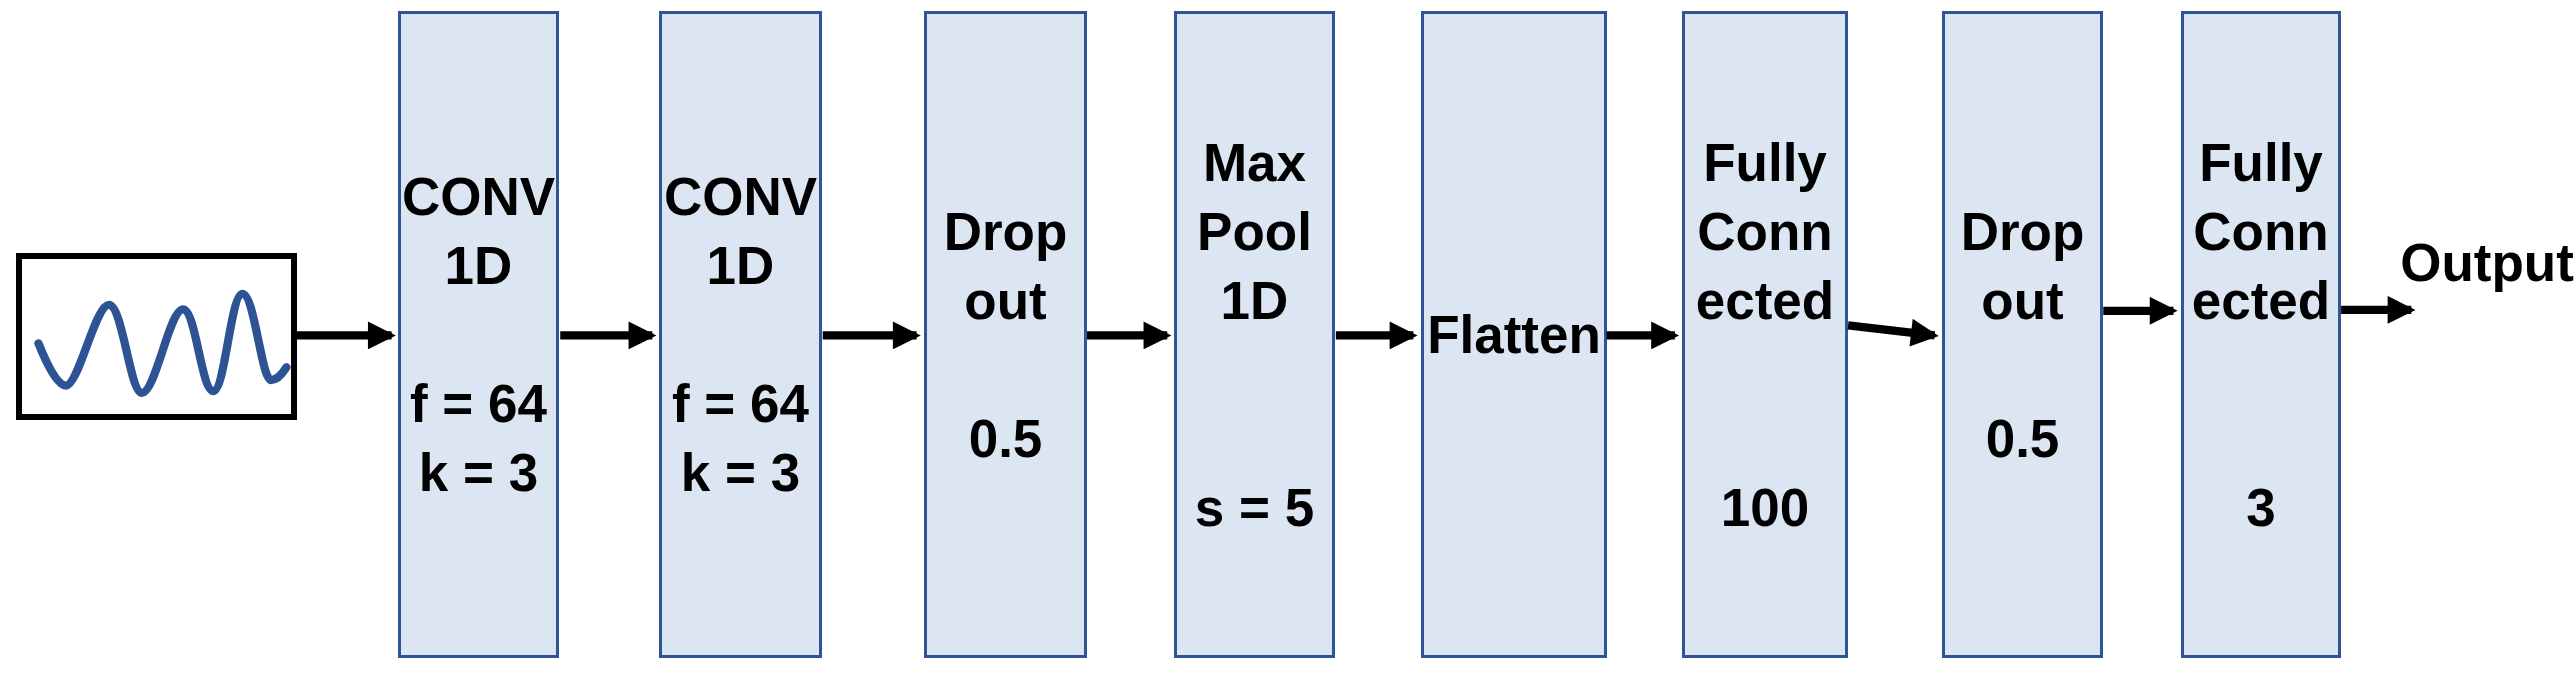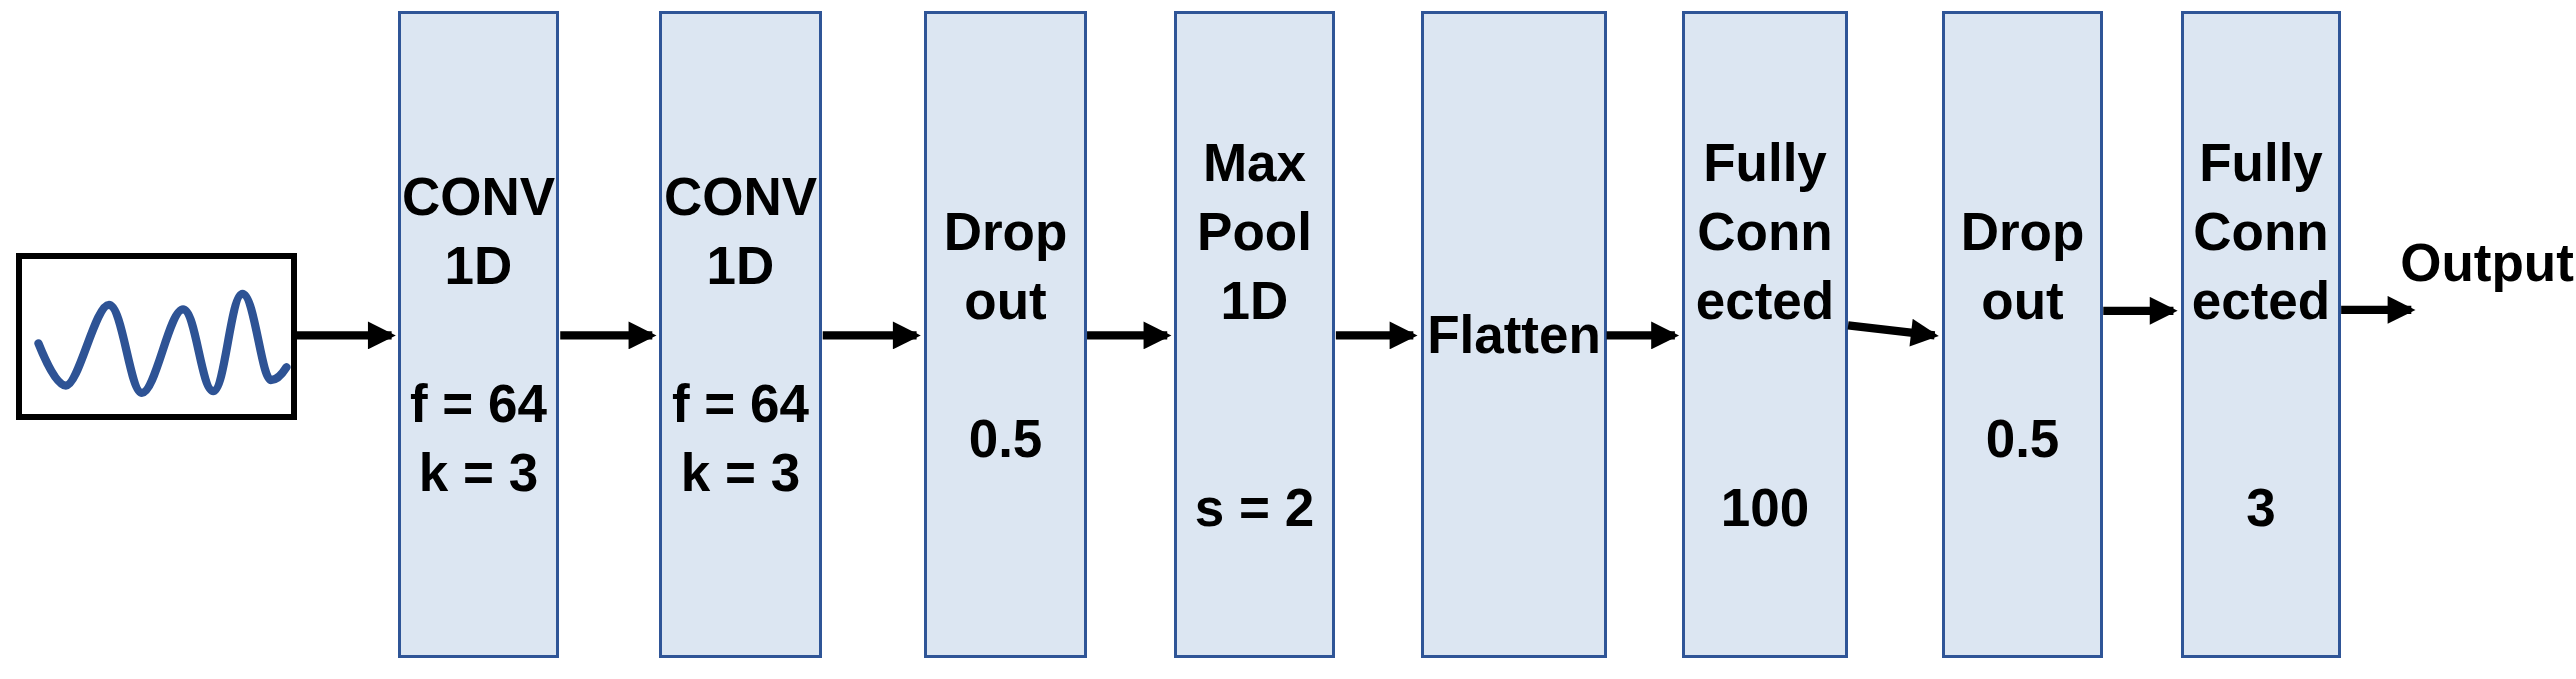--- a/index.html
+++ b/index.html
@@ -100,21 +100,21 @@
 out
 
 0.5</div>
   </div>
   <div class="block" style="left:1174px;width:161px;">
     <div class="block-text">Max
 Pool
 1D
 
 
-s = 2</div>
+s = 5</div>
   </div>
   <div class="block" style="left:1421px;width:186px;">
     <div class="block-text">Flatten</div>
   </div>
   <div class="block" style="left:1682px;width:166px;">
     <div class="block-text">Fully
 Conn
 ected
 
 

